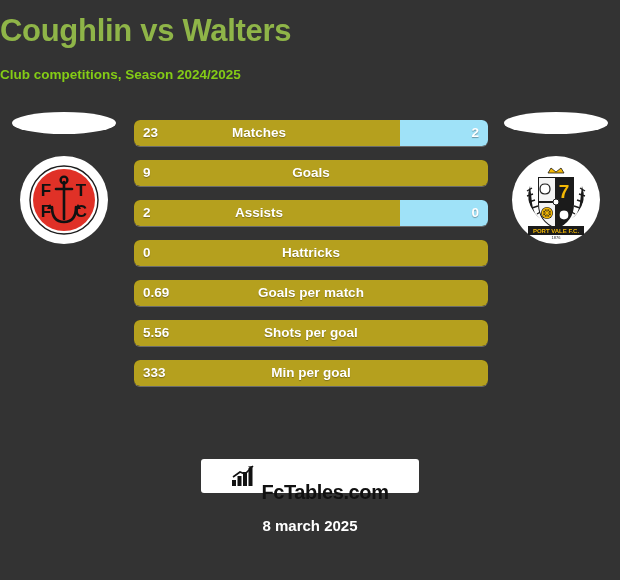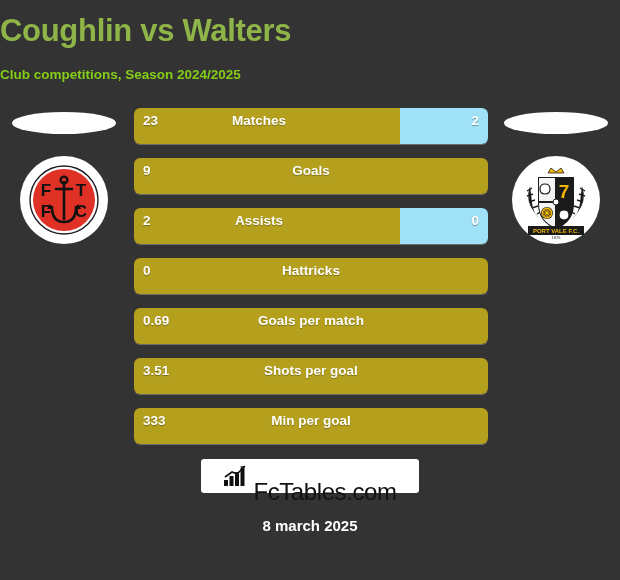--- a/index.html
+++ b/index.html
@@ -78,26 +78,27 @@
 
   
   .stats {
     position: absolute;
     left: 134px;
     top: 0;
     width: 354px;
   }
   .stat-row {
     position: relative;
-    height: 36px;
+    height: 26px;
     margin-bottom: 14px;
     border-radius: 6px;
     overflow: hidden;
     background: #000000;
     box-shadow: 0 1px 0 rgba(255,255,255,0.28);
+    margin-top: 12px;
   }
   .seg-home {
     position: absolute;
     left: 0; top: 0; bottom: 0;
     background: #b5a01e;
   }
   .seg-away {
     position: absolute;
     right: 0; top: 0; bottom: 0;
     background: #9fe2f8;
@@ -152,22 +153,22 @@
     align-items: center;
     justify-content: center;
     gap: 6px;
     width: 218px;
     height: 34px;
     background: #ffffff;
     border-radius: 3px;
     margin-bottom: 24px;
   }
   .brand-text {
-    font-size: 24px;
-    font-weight: normal;
+    font-size: 20px;
+    font-weight: bold;
     color: #111111;
     letter-spacing: -0.4px;
     margin-top: 32px;
   }
   .date {
     font-size: 15px;
     font-weight: bold;
     color: #ffffff;
     padding-bottom: 46px;
   }
@@ -277,21 +278,21 @@
         <div class="val-home">0</div>
         <div class="stat-label">Hattricks</div>
       </div>
       <div class="stat-row">
         <div class="seg-home" style="width: 100%;"></div>
         <div class="val-home">0.69</div>
         <div class="stat-label">Goals per match</div>
       </div>
       <div class="stat-row">
         <div class="seg-home" style="width: 100%;"></div>
-        <div class="val-home">3.51</div>
+        <div class="val-home">5.56</div>
         <div class="stat-label">Shots per goal</div>
       </div>
       <div class="stat-row">
         <div class="seg-home" style="width: 100%;"></div>
         <div class="val-home">333</div>
         <div class="stat-label">Min per goal</div>
       </div>
     </div>
 </div>
 

